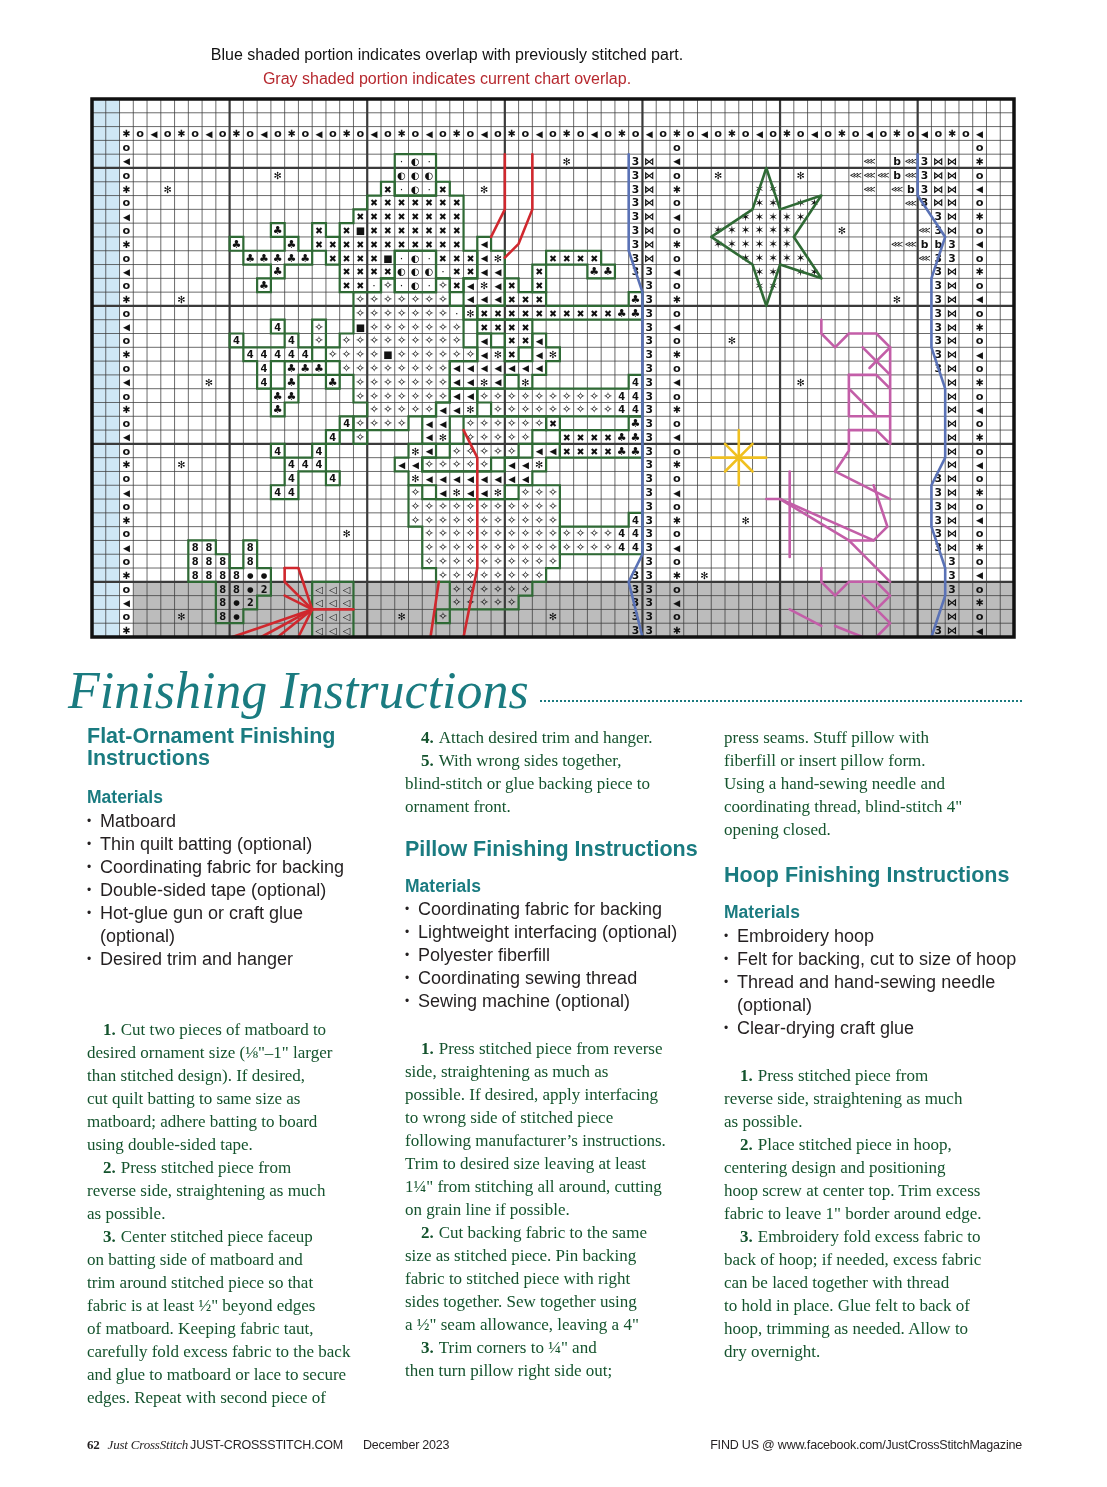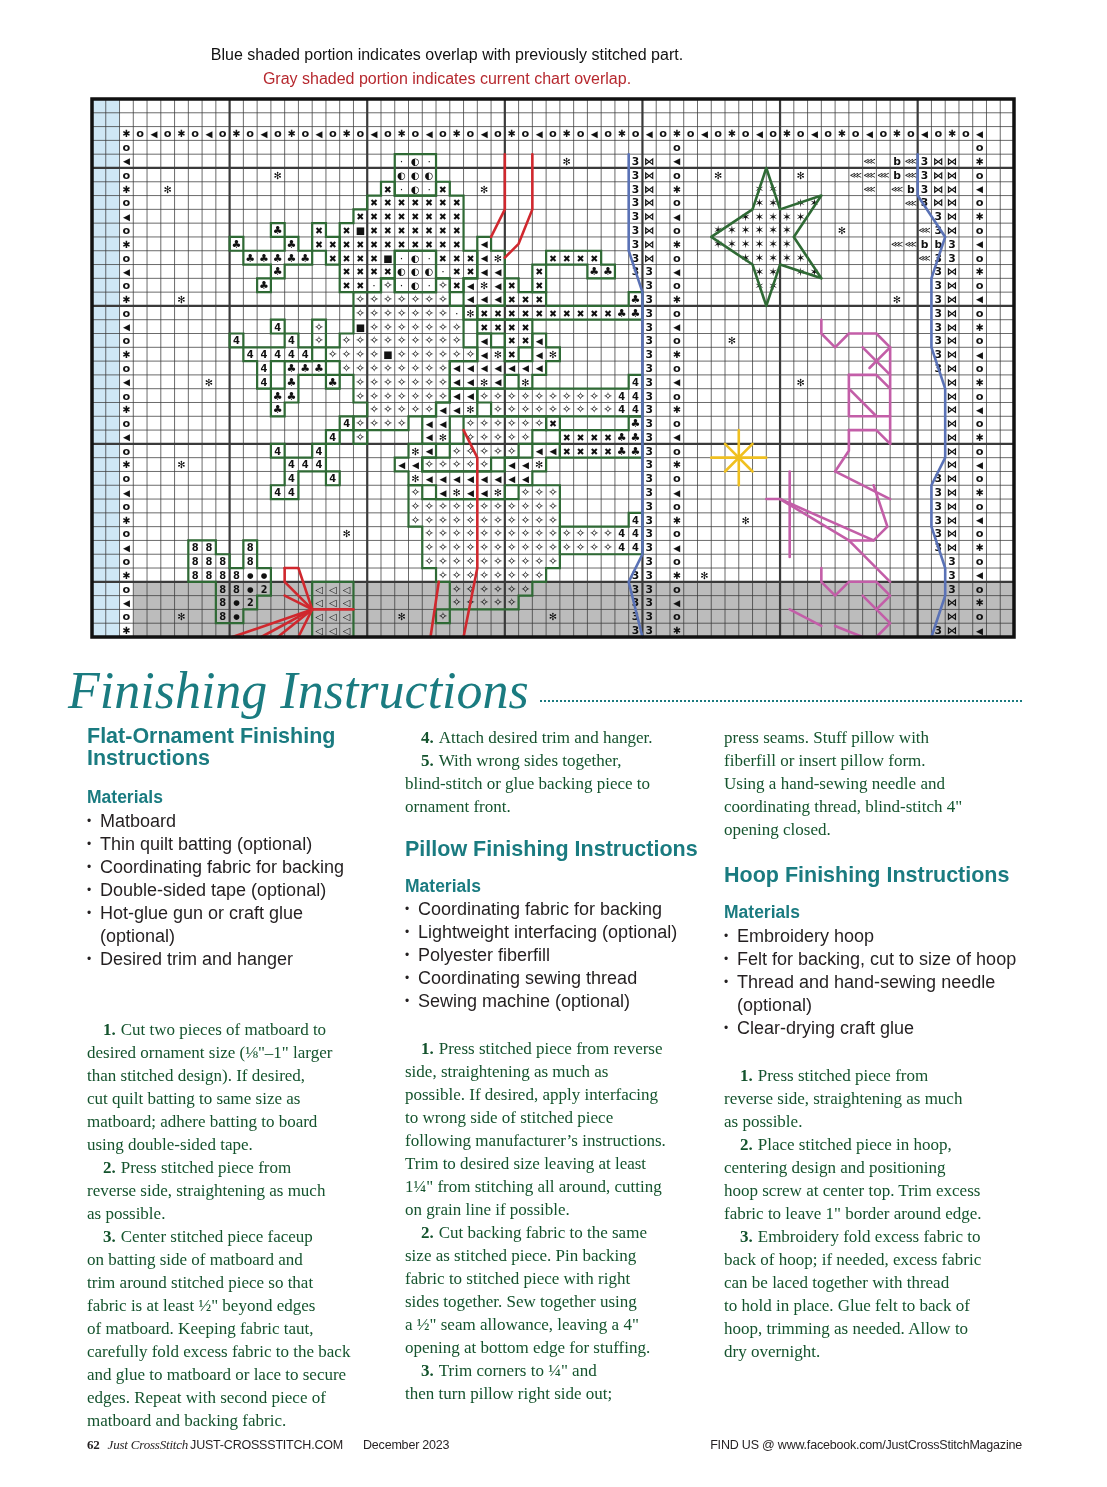--- a/index.html
+++ b/index.html
@@ -1107,21 +1107,20 @@
       </div>
       <div class="step">
         <div class="line first"><span class="num">3.</span><span>Center stitched piece faceup</span></div>
         <div class="line">on batting side of matboard and</div>
         <div class="line">trim around stitched piece so that</div>
         <div class="line">fabric is at least ½" beyond edges</div>
         <div class="line">of matboard. Keeping fabric taut,</div>
         <div class="line">carefully fold excess fabric to the back</div>
         <div class="line">and glue to matboard or lace to secure</div>
         <div class="line">edges. Repeat with second piece of</div>
-        <div class="line">matboard and backing fabric.</div>
       </div>
     </div>
   </div>
 <div class="col c1col">
     <div class="blk steps c1-b0">
       <div class="step">
         <div class="line first"><span class="num">4.</span><span>Attach desired trim and hanger.</span></div>
       </div>
       <div class="step">
         <div class="line first"><span class="num">5.</span><span>With wrong sides together,</span></div>
@@ -1165,21 +1164,20 @@
         <div class="line">Trim to desired size leaving at least</div>
         <div class="line">1¼" from stitching all around, cutting</div>
         <div class="line">on grain line if possible.</div>
       </div>
       <div class="step">
         <div class="line first"><span class="num">2.</span><span>Cut backing fabric to the same</span></div>
         <div class="line">size as stitched piece. Pin backing</div>
         <div class="line">fabric to stitched piece with right</div>
         <div class="line">sides together. Sew together using</div>
         <div class="line">a ½" seam allowance, leaving a 4"</div>
-        <div class="line">opening at bottom edge for stuffing.</div>
       </div>
       <div class="step">
         <div class="line first"><span class="num">3.</span><span>Trim corners to ¼" and</span></div>
         <div class="line">then turn pillow right side out;</div>
       </div>
     </div>
   </div>
 <div class="col c2col">
     <div class="blk text c2-b0">
       <div class="line">press seams. Stuff pillow with</div>

